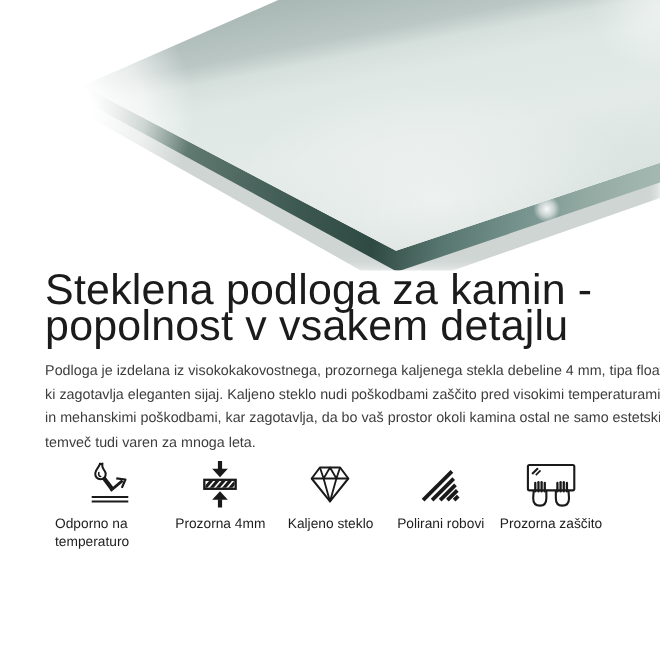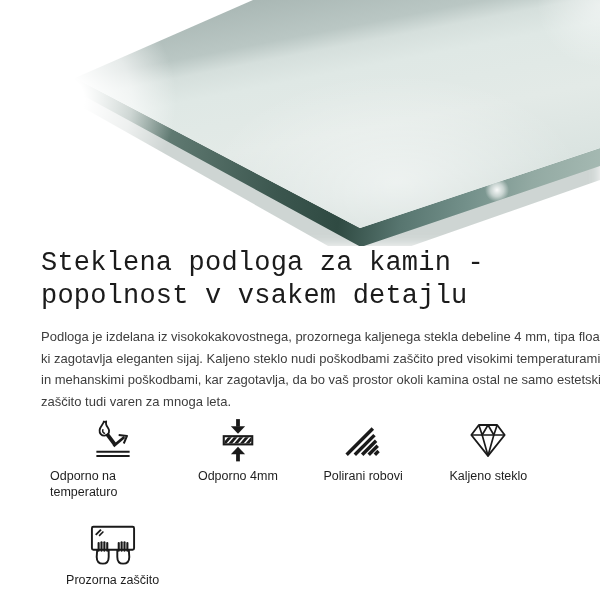--- a/index.html
+++ b/index.html
@@ -34,30 +34,30 @@
       linear-gradient(169deg, #9fadaa 0%, #aab8b5 14%, #bac7c4 26%, #d5dfdc 31%, #dfe8e5 38%, #e3eae7 55%, #dbe4e1 72%, #cdd8d4 90%, #c6d2ce 100%);
   }
   .fade-tip{
     position:absolute;left:-30px;top:10px;width:210px;height:200px;
     background:radial-gradient(circle at 42% 45%, #ffffff 16%, rgba(255,255,255,.65) 45%, rgba(255,255,255,0) 72%);
   }
 
   
   .content{padding:1px 40px 0 41px;}
   h1{
-    margin:0;font-family:Liberation Mono, monospace;font-weight:400;
-    font-size:27px;line-height:33px;color:#1b1b1b;letter-spacing:.2px;
+    margin:0;font-family:Liberation Sans, sans-serif;font-weight:400;
+    font-size:39px;line-height:33px;color:#1b1b1b;letter-spacing:.2px;
   }
   h1 .line{display:block;}
   .desc{margin:13px 0 0 0;font-size:13px;line-height:21.5px;color:#3d3d3d;}
   .desc .pline{display:block;white-space:nowrap;}
 
   
   .features{
-    display:grid;grid-template-columns:repeat(4,1fr);
+    display:grid;grid-template-columns:repeat(5,1fr);
     margin:4px 9px 0 9px;row-gap:20px;
   }
   .cell{display:flex;flex-direction:column;align-items:center;}
   .icon-box{height:48px;display:flex;align-items:center;justify-content:center;}
   .feature-label{margin-top:4px;font-size:12.5px;color:#1e1e1e;line-height:16px;}
   svg .s{stroke:#1a1a1a;fill:none;}
   svg .f{fill:#1a1a1a;stroke:none;}
 </style>
 </head>
 <body>
@@ -74,21 +74,21 @@
   <div class="content">
     <h1>
       <span class="line">Steklena podloga za kamin -</span>
       <span class="line">popolnost v vsakem detajlu</span>
     </h1>
 
     <p class="desc">
       <span class="pline">Podloga je izdelana iz visokokakovostnega, prozornega kaljenega stekla debeline 4 mm, tipa float,</span>
       <span class="pline">ki zagotavlja eleganten sijaj. Kaljeno steklo nudi poškodbami zaščito pred visokimi temperaturami</span>
       <span class="pline">in mehanskimi poškodbami, kar zagotavlja, da bo vaš prostor okoli kamina ostal ne samo estetski,</span>
-      <span class="pline">zaščito tudi varen za mnoga leta.</span>
+      <span class="pline">temveč tudi varen za mnoga leta.</span>
     </p>
 
     <div class="features">
 
       <div class="cell">
         <div class="icon-box">
           <svg width="42" height="44" viewBox="0 0 48 48">
             <line class="s" x1="5" y1="37.5" x2="43" y2="37.5" stroke-width="2.3"></line>
             <line class="s" x1="5" y1="42.2" x2="43" y2="42.2" stroke-width="2.3"></line>
             <path class="s" d="M17 17 L26 29" stroke-width="4.4"></path>
@@ -116,47 +116,47 @@
               <line class="s" x1="3" y1="31" x2="15" y2="17" stroke-width="3"></line>
               <line class="s" x1="9" y1="31" x2="21" y2="17" stroke-width="3"></line>
               <line class="s" x1="15" y1="31" x2="27" y2="17" stroke-width="3"></line>
               <line class="s" x1="21" y1="31" x2="33" y2="17" stroke-width="3"></line>
               <line class="s" x1="27" y1="31" x2="39" y2="17" stroke-width="3"></line>
             </g>
             <path class="f" d="M12.5 39 H27.5 L20 31 Z"></path>
             <path class="s" d="M20 38.5 V46.5" stroke-width="4"></path>
           </svg>
         </div>
-        <div class="feature-label">Odporno 4mm</div>
+        <div class="feature-label">Prozorna 4mm</div>
       </div>
 
+
+      <div class="cell">
+        <div class="icon-box">
+          <svg width="40" height="38" viewBox="0 0 48 44">
+            <path class="s" d="M13 4 H35 L44 16 L24 41 L4 16 Z" stroke-width="2.2" stroke-linejoin="round"></path>
+            <path class="s" d="M4 16 H44" stroke-width="2"></path>
+            <path class="s" d="M13 4 L17 16 L24 4 L31 16 L35 4" stroke-width="2" stroke-linejoin="round"></path>
+            <path class="s" d="M17 16 L24 41 L31 16" stroke-width="2" stroke-linejoin="round"></path>
+          </svg>
+        </div>
+        <div class="feature-label">Kaljeno steklo</div>
+      </div>
 
       <div class="cell">
         <div class="icon-box">
           <svg width="40" height="36" viewBox="0 0 48 44">
             <path class="s" d="M4 40 L36 8" stroke-width="4.2"></path>
             <path class="s" d="M14 40 L38 16" stroke-width="4.2"></path>
             <path class="s" d="M23 40 L40 23" stroke-width="4.2"></path>
             <path class="s" d="M31 40 L42 29" stroke-width="4.2"></path>
             <path class="s" d="M38.5 40 L43 35.5" stroke-width="4.2"></path>
           </svg>
         </div>
         <div class="feature-label">Polirani robovi</div>
-      </div>
-
-      <div class="cell">
-        <div class="icon-box">
-          <svg width="40" height="38" viewBox="0 0 48 44">
-            <path class="s" d="M13 4 H35 L44 16 L24 41 L4 16 Z" stroke-width="2.2" stroke-linejoin="round"></path>
-            <path class="s" d="M4 16 H44" stroke-width="2"></path>
-            <path class="s" d="M13 4 L17 16 L24 4 L31 16 L35 4" stroke-width="2" stroke-linejoin="round"></path>
-            <path class="s" d="M17 16 L24 41 L31 16" stroke-width="2" stroke-linejoin="round"></path>
-          </svg>
-        </div>
-        <div class="feature-label">Kaljeno steklo</div>
       </div>
 
       <div class="cell">
         <div class="icon-box">
           <svg width="54" height="46" viewBox="0 0 56 48">
             <rect class="s" x="6" y="6" width="44" height="24" rx="1.5" stroke-width="2" fill="#fff"></rect>
             <path class="s" d="M10 14.5 L15.5 9" stroke-width="2"></path>
             <path class="s" d="M13.5 15.5 L18 11" stroke-width="1.6"></path>
 
             <path class="s" d="M13 23 V31" stroke-width="2.2" stroke-linecap="round"></path>

